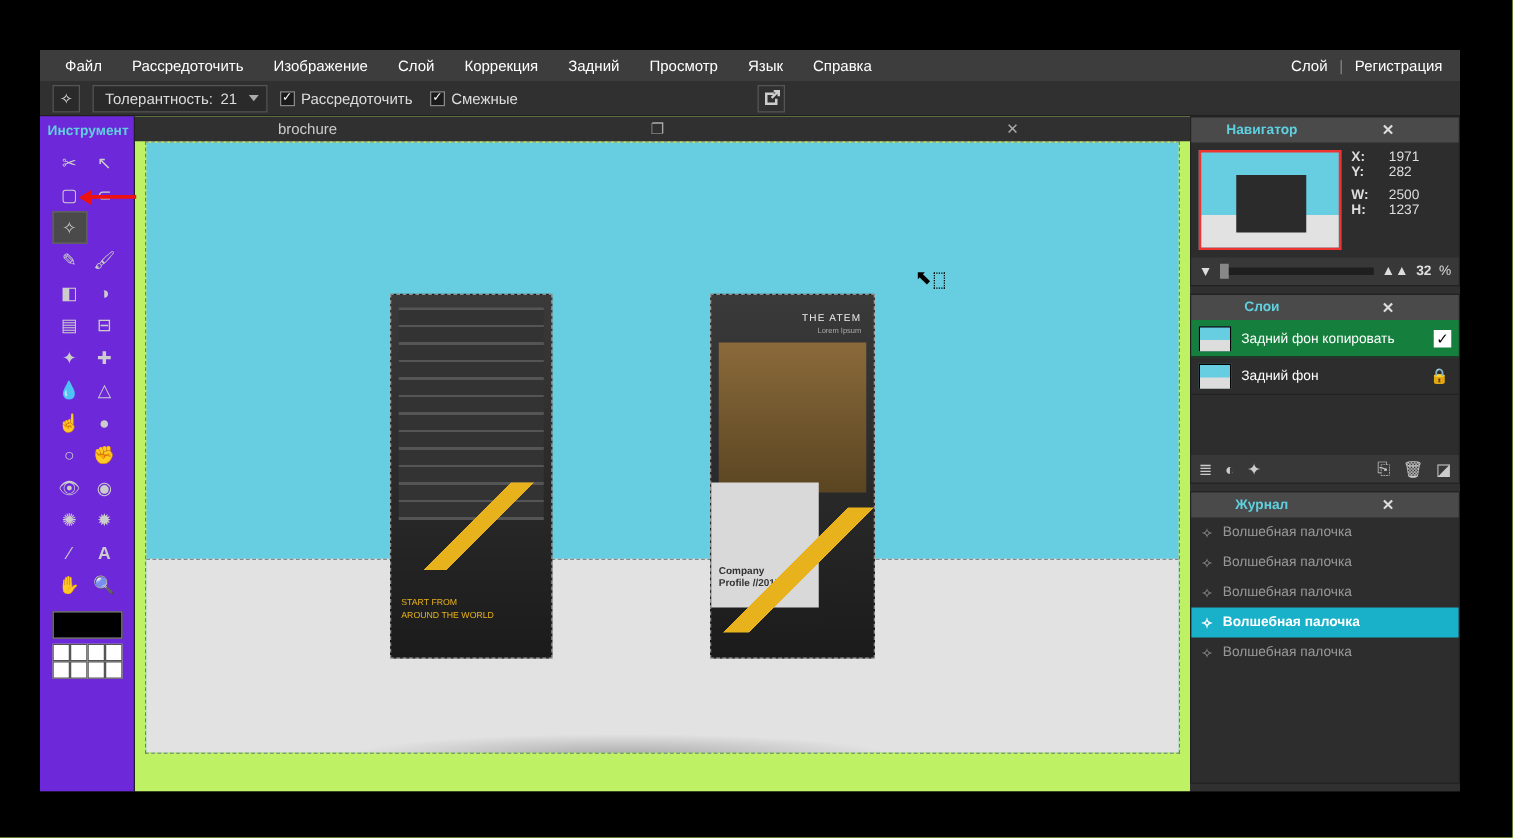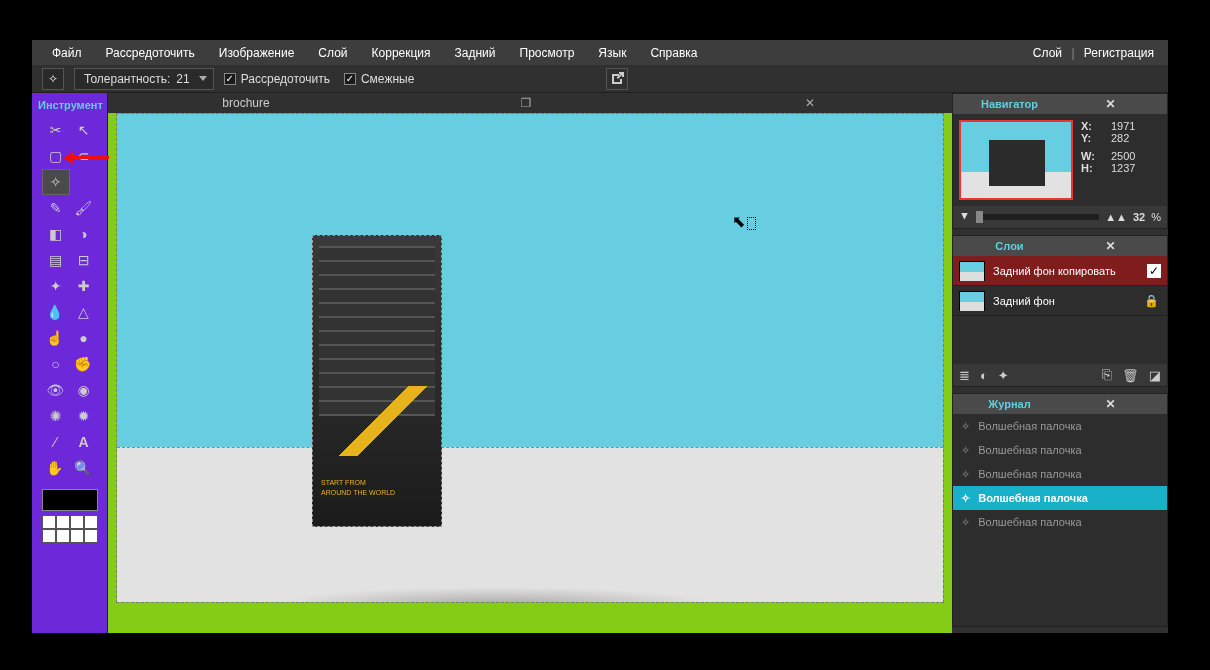--- a/index.html
+++ b/index.html
@@ -27,21 +27,21 @@
   .toolpanel{width:76px;background:#6d28d9;border-right:1px solid #222;padding:4px;flex-shrink:0}
   .toolpanel .title{color:#5fd0df;font-size:11px;font-weight:bold;padding:2px 0 6px 2px}
   .tools{display:grid;grid-template-columns:28px 28px;gap:0px;justify-content:center}
   .tool{width:28px;height:26px;display:flex;align-items:center;justify-content:center;color:#ccc;font-size:14px;cursor:pointer}
   .tool.selected{background:#4a4a4a;border:1px solid #666}
   .swatches{margin-top:8px;display:flex;flex-direction:column;align-items:center;gap:4px}
   .swatches .big{width:56px;height:22px;background:#000;border:1px solid #888}
   .swatches .grid{display:grid;grid-template-columns:repeat(4,14px);gap:0}
   .swatches .grid div{width:14px;height:14px;background:#fff;border:1px solid #555}
   
-  .canvawrap{flex:1;position:relative;background:#84cc16;overflow:hidden}
+  .canvawrap{flex:1;position:relative;background:#bef264;overflow:hidden}
   .doc-title{color:#ccc;font-size:12px;text-align:center;padding:3px 0;background:#303030;display:flex;align-items:center}
   .doc-title span{flex:1}
   .doc-title .winbtn{color:#aaa;padding:0 4px;cursor:pointer;font-size:12px}
   .canvas{margin:0 8px 8px 8px;border:1px dashed #7a7a7a;height:490px;position:relative;overflow:hidden}
   .sky{position:absolute;inset:0;background:#67cee1}
   .floor{position:absolute;left:0;right:0;bottom:0;height:155px;background:#e2e2e2;border-top:1px dashed #8a8a8a}
   
   .sel-cursor{position:absolute;left:615px;top:98px;color:#000;font-size:16px;pointer-events:none}
   
   .broch{position:absolute;left:195px;top:113px;width:388px;height:300px}
@@ -64,21 +64,21 @@
   .thumb .tfloor{position:absolute;left:0;right:0;bottom:0;height:26px;background:#e2e2e2}
   .thumb .tbroch{position:absolute;left:28px;top:18px;width:56px;height:46px;background:#2b2b2b}
   .coords{flex:1;color:#ddd;font-size:11px;padding-left:8px}
   .coords div{display:flex;gap:12px}
   .coords b{width:18px;display:inline-block}
   .zoombar{height:22px;background:#383838;display:flex;align-items:center;padding:0 6px;color:#ddd;font-size:11px;gap:6px}
   .zoombar .track{flex:1;height:6px;background:#1f1f1f;position:relative}
   .zoombar .thumb2{position:absolute;left:0;width:7px;top:-3px;height:12px;background:#888}
   .layers-body{min-height:108px}
   .layer-row{display:flex;align-items:center;height:30px;padding:0 6px;color:#fff;font-size:11px;border-bottom:1px solid #222}
-  .layer-row.active{background:#7f1d1d}
+  .layer-row.active{background:#15803d}
   .layer-row .lthumb{width:26px;height:20px;background:#67cee1;margin-right:8px;border:1px solid #000}
   .layer-row .lthumb .lt2{width:100%;height:50%;margin-top:10px;background:#ddd}
   .layer-row .lname{flex:1}
   .layer-row .licon{color:#ddd;font-size:12px;padding:0 2px}
   .layer-foot{height:22px;background:#383838;display:flex;align-items:center;padding:0 6px;gap:10px;color:#ccc;font-size:13px}
   .layer-foot .grow{flex:1}
   .hist-body{max-height:150px;overflow:hidden}
   .hist-row{display:flex;align-items:center;height:24px;color:#999;font-size:11px;padding:0 8px}
   .hist-row.current{background:#19b1c9;color:#fff;font-weight:bold}
   
@@ -195,20 +195,29 @@
         <div class="sky"></div>
         <div class="floor"></div>
         <div class="shadow"></div>
         <div class="broch">
           <div class="panel p1">
             <div style="position:absolute;inset:10px 6px 110px 6px;background:repeating-linear-gradient(#555,#555 2px,#333 2px,#333 14px)"></div>
             <div class="diag" style="left:-10px;top:150px;width:160px;height:70px"></div>
             <span class="ylabel" style="left:8px;bottom:40px">START FROM</span>
             <span class="ylabel" style="left:8px;bottom:30px">AROUND THE WORLD</span>
           </div>
+          <div class="panel p3">
+            <span class="wlabel" style="right:10px;top:14px;letter-spacing:1px">THE ATEM</span>
+            <span class="wlabel" style="right:10px;top:26px;font-size:6px;color:#aaa">Lorem Ipsum</span>
+            <div style="position:absolute;left:6px;top:38px;right:6px;height:120px;background:linear-gradient(#8a6a3a,#5a4522)"></div>
+            <div style="position:absolute;left:0;top:150px;width:86px;height:100px;background:#d9d9d9"></div>
+            <span class="wlabel" style="left:6px;top:216px;color:#333;font-weight:bold">Company</span>
+            <span class="wlabel" style="left:6px;top:226px;color:#333;font-weight:bold">Profile //2017</span>
+            <div class="diag" style="left:-10px;top:170px;width:160px;height:100px"></div>
+          </div>
         </div>
         <div class="sel-cursor">
           <span>⬉</span><span style="font-size:10px;border:1px dotted #000;padding:0 2px;margin-left:2px">&nbsp;</span>
         </div>
       </div>
     </div>
 
     <div class="rcol">
 
       <div class="rpanel">

